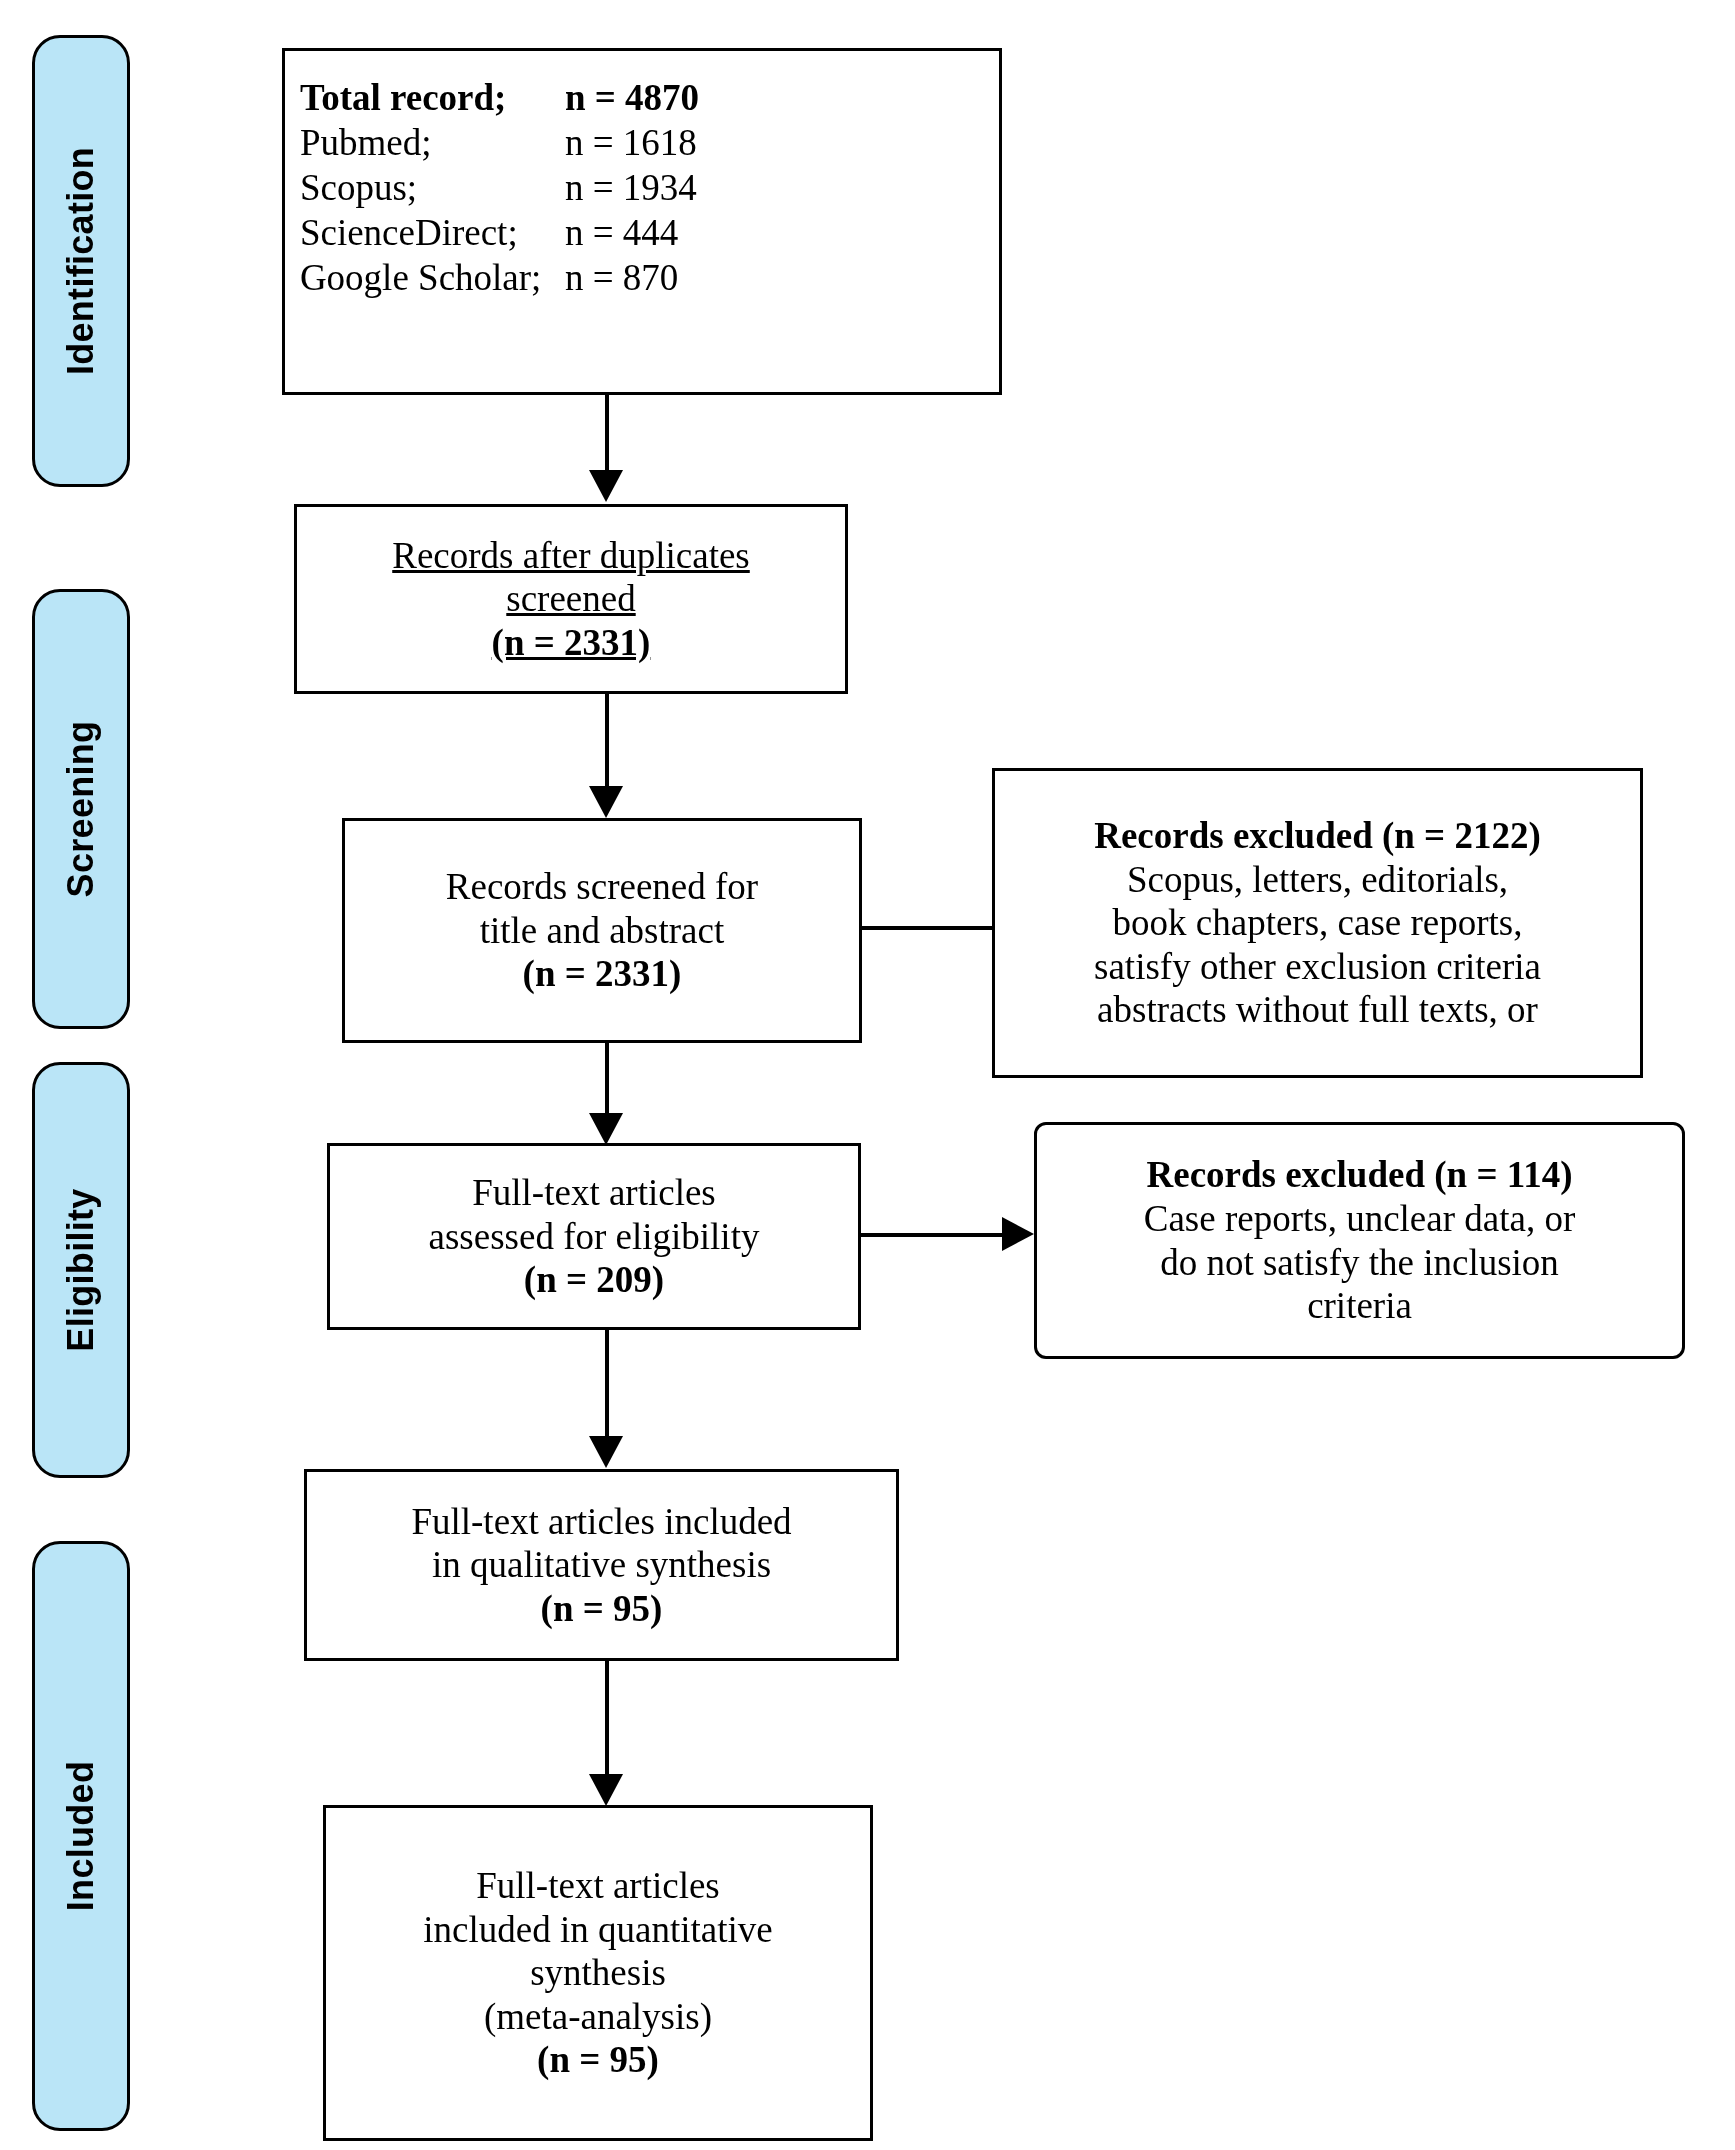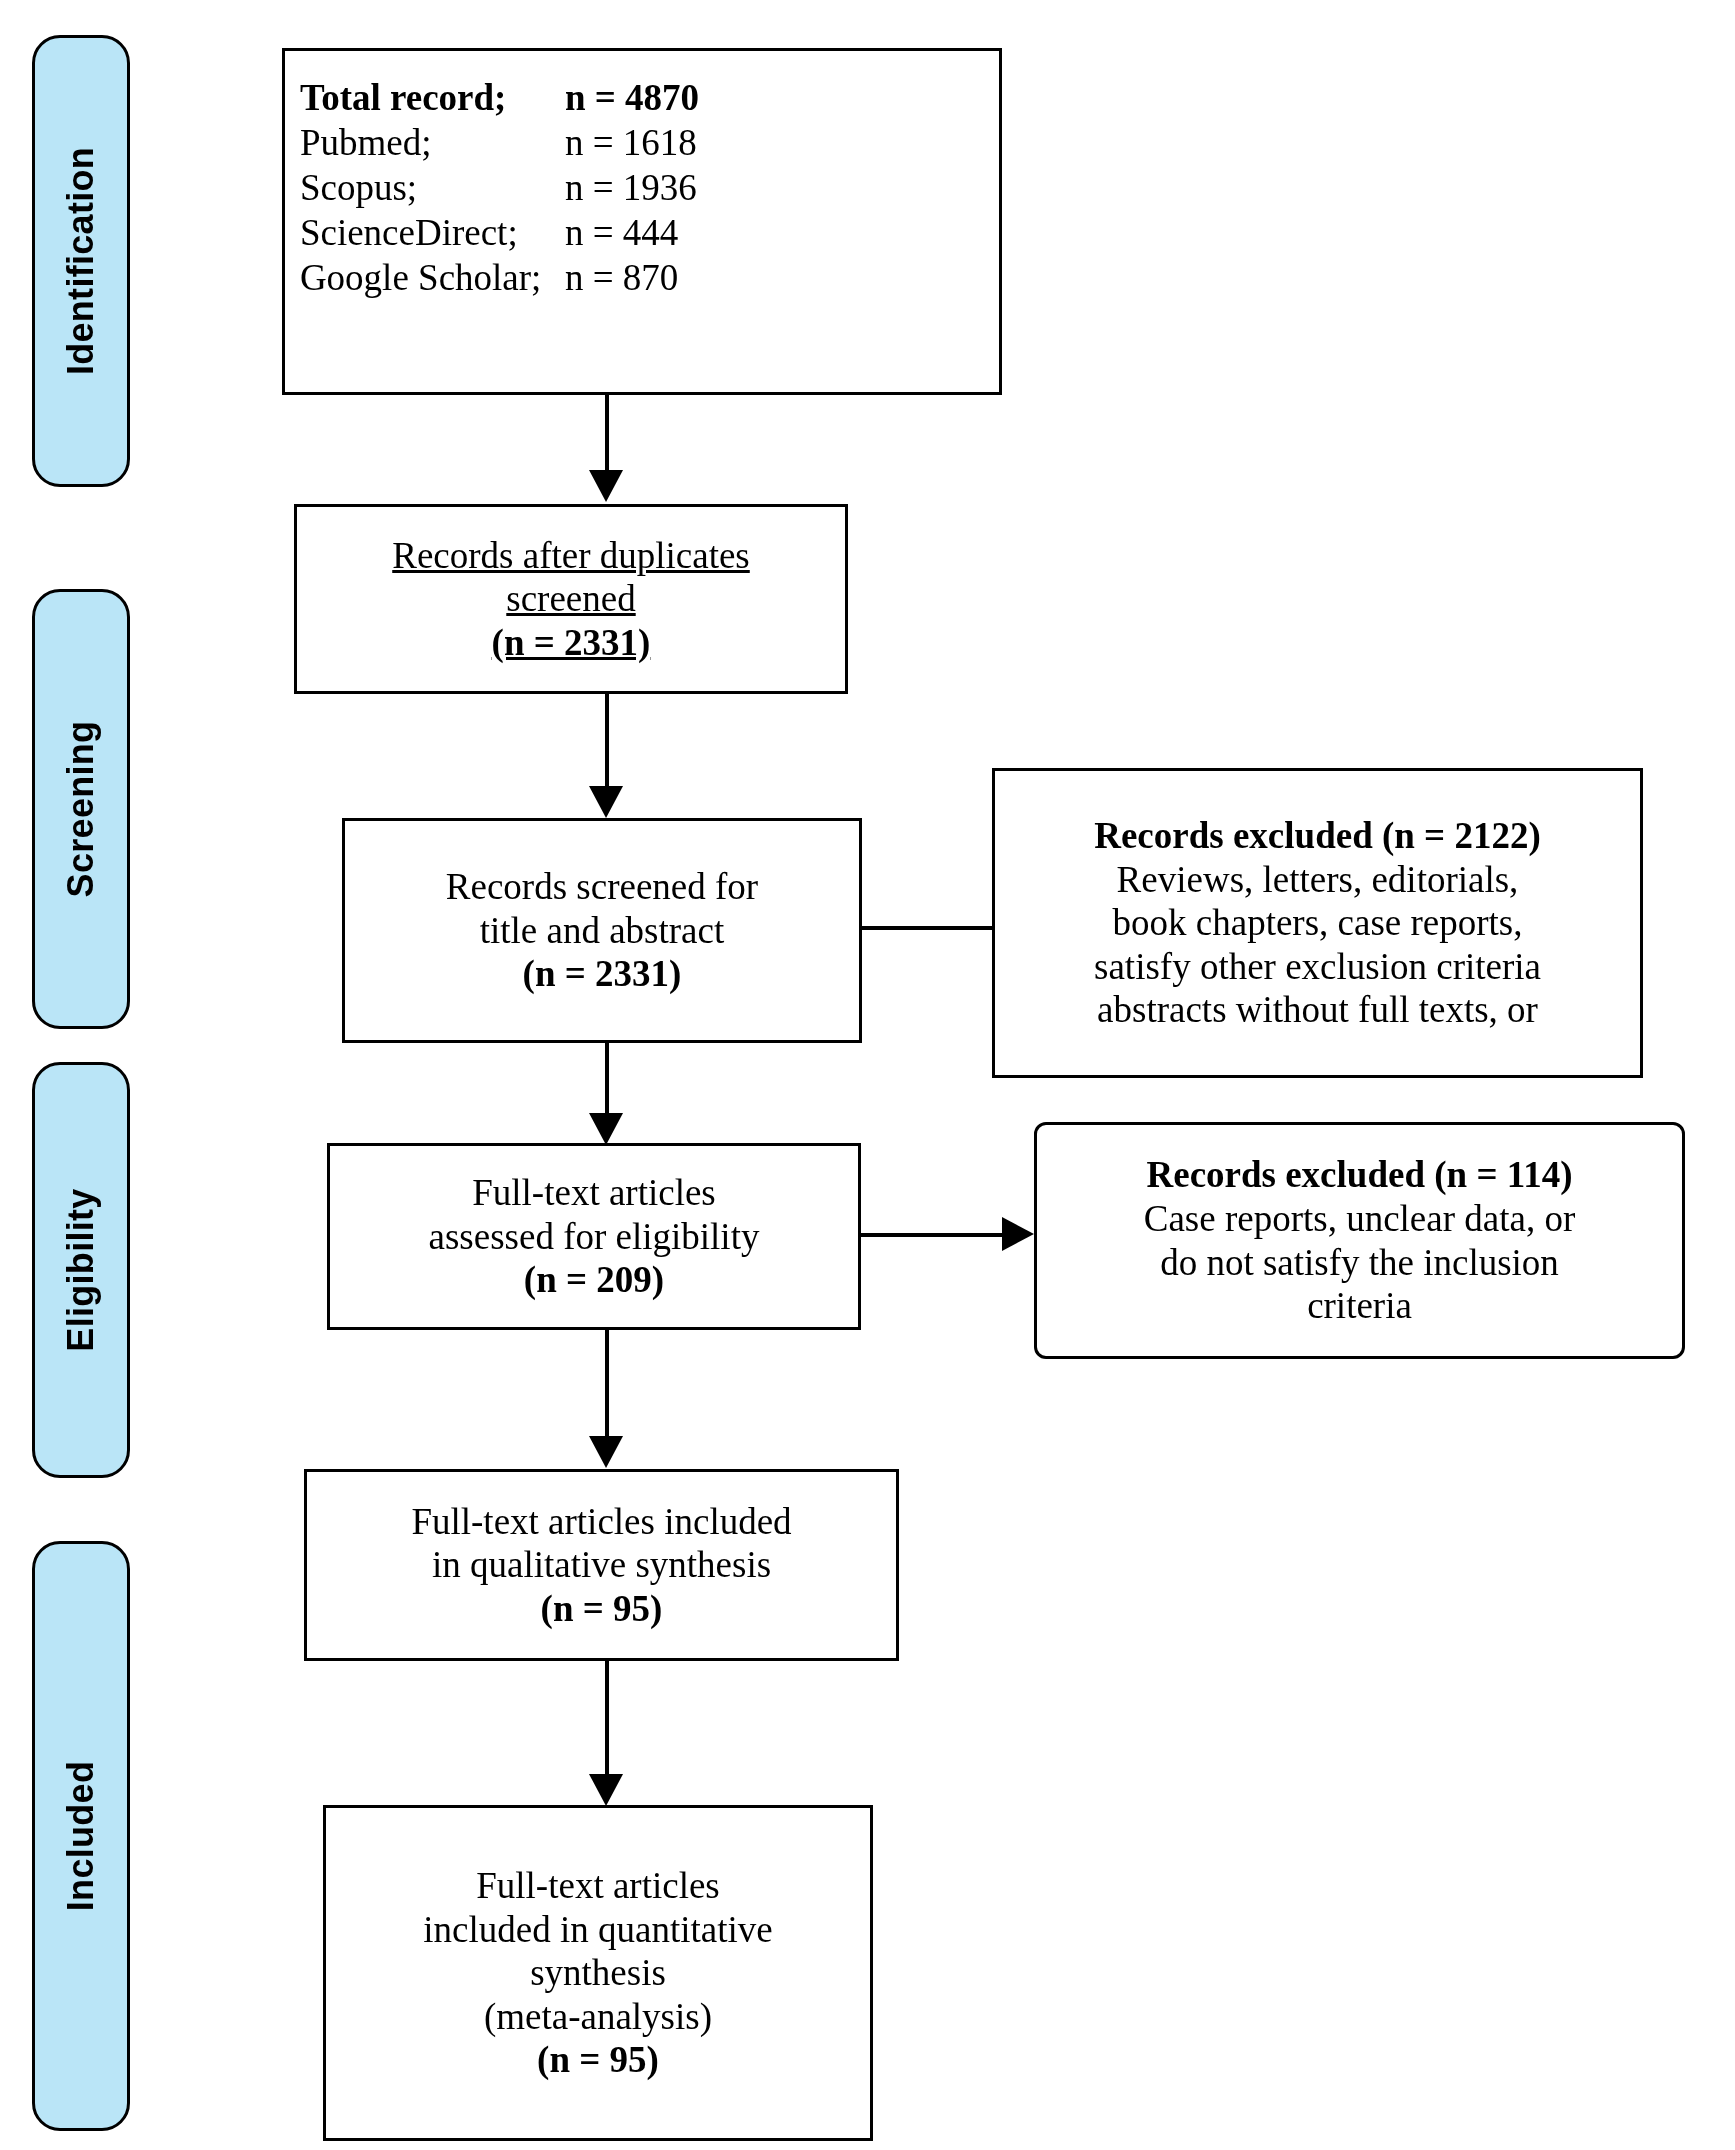--- a/index.html
+++ b/index.html
@@ -127,21 +127,21 @@
     <div class="stage-label">Included</div>
   </div>
 
   <div class="box" style="left:282px; top:48px; width:720px; height:347px; justify-content:flex-start; padding-top:23.5px;">
     <div class="srcgrid">
       <span class="bold">Total record;</span>
       <span class="bold">n = 4870</span>
       <span>Pubmed;</span>
       <span>n = 1618</span>
       <span>Scopus;</span>
-      <span>n = 1936</span>
+      <span>n = 1934</span>
       <span>ScienceDirect;</span>
       <span>n = 444</span>
       <span>Google Scholar;</span>
       <span>n = 870</span>
     </div>
   </div>
 
   <div class="v-line" style="left:605px; top:395px; height:76px;"></div>
   <div class="v-arrow" style="left:589px; top:470px;"></div>
 
@@ -158,21 +158,21 @@
     <span class="line">Records screened for</span>
     <span class="line">title and abstract</span>
     <span class="line bold">(n = 2331)</span>
   </div>
 
   <div class="h-line" style="left:862px; top:926px; width:144px;"></div>
   <div class="h-arrow" style="left:1002px; top:910px;"></div>
 
   <div class="box wrapy" style="left:992px; top:768px; width:651px; height:310px;">
     <span class="line bold">Records excluded (n = 2122)</span>
-    <span class="line">Reviews, letters, editorials,</span>
+    <span class="line">Scopus, letters, editorials,</span>
     <span class="line">book chapters, case reports,</span>
     <span class="line">satisfy other exclusion criteria</span>
     <span class="line">abstracts without full texts, or</span>
   </div>
 
   <div class="v-line" style="left:605px; top:1043px; height:72px;"></div>
   <div class="v-arrow" style="left:589px; top:1113px;"></div>
 
   <div class="box" style="left:327px; top:1143px; width:534px; height:187px;">
     <span class="line">Full-text articles</span>

